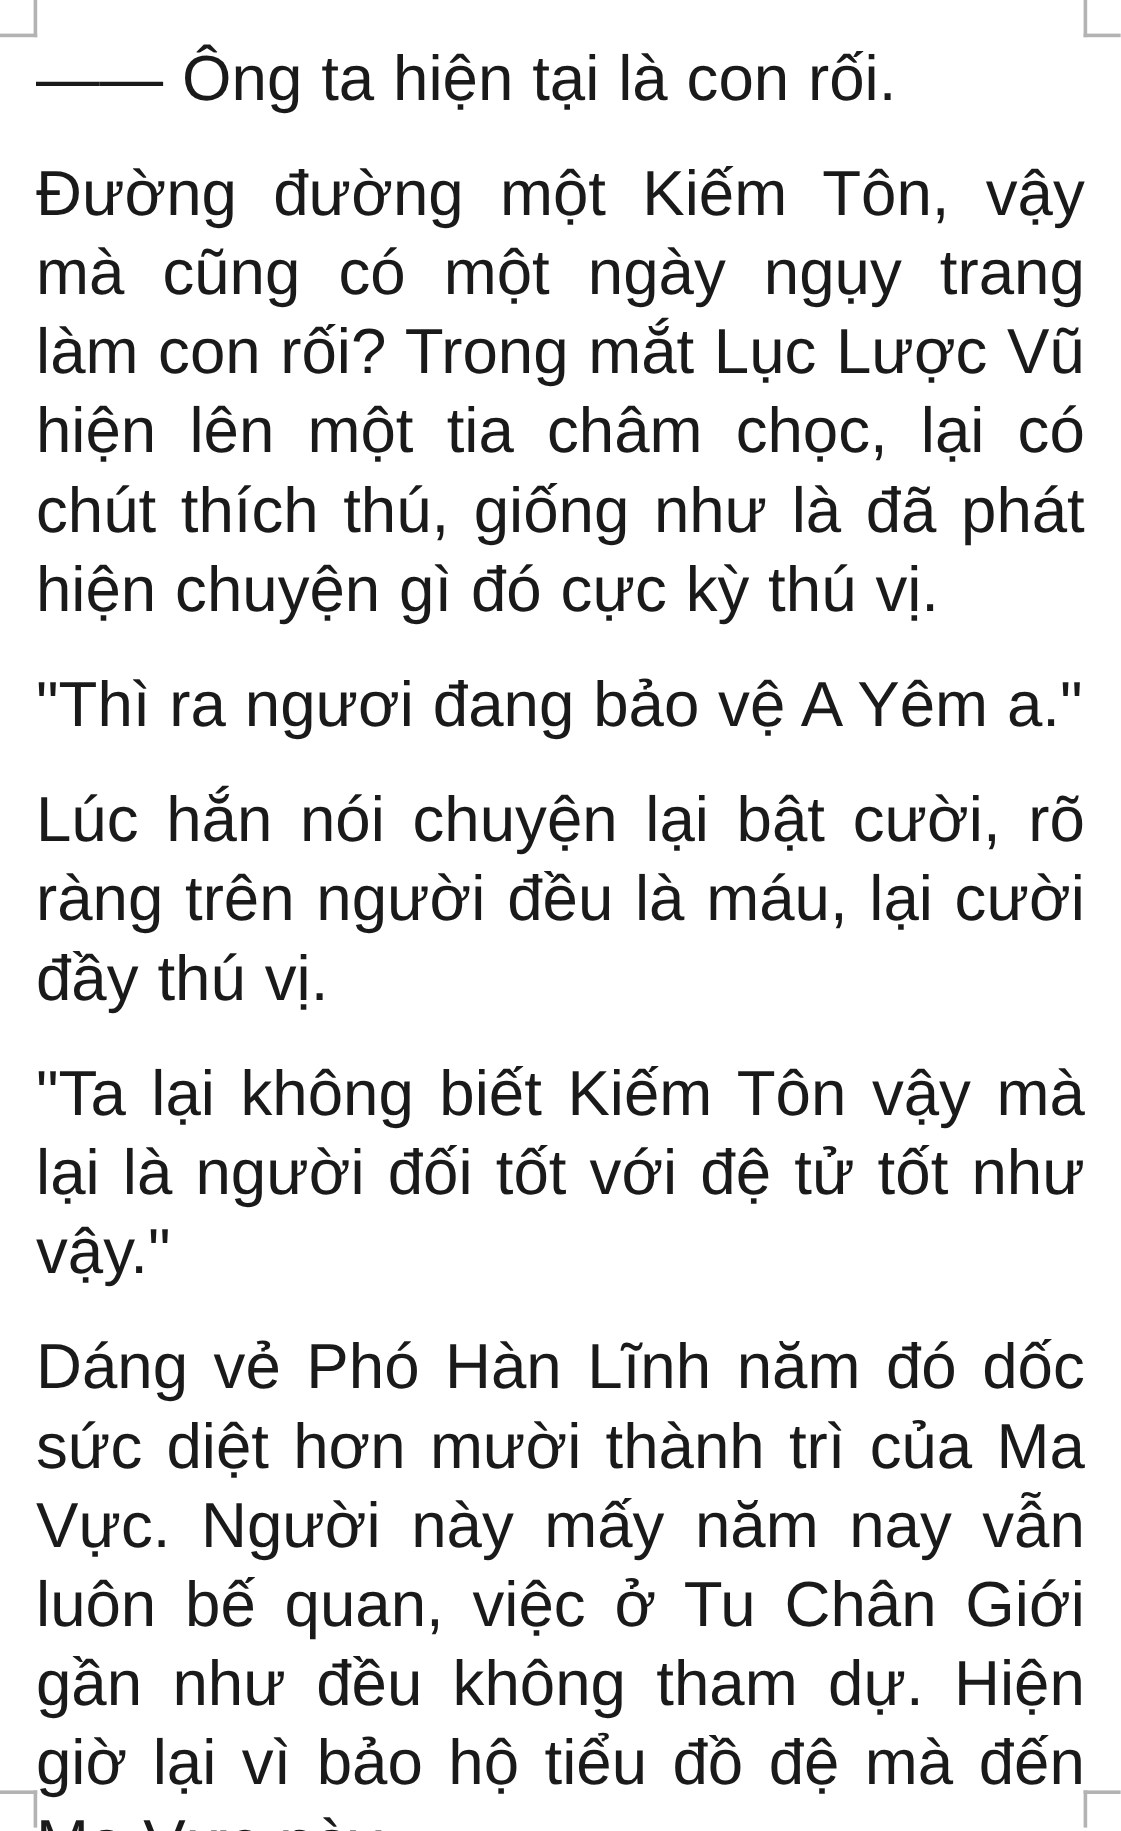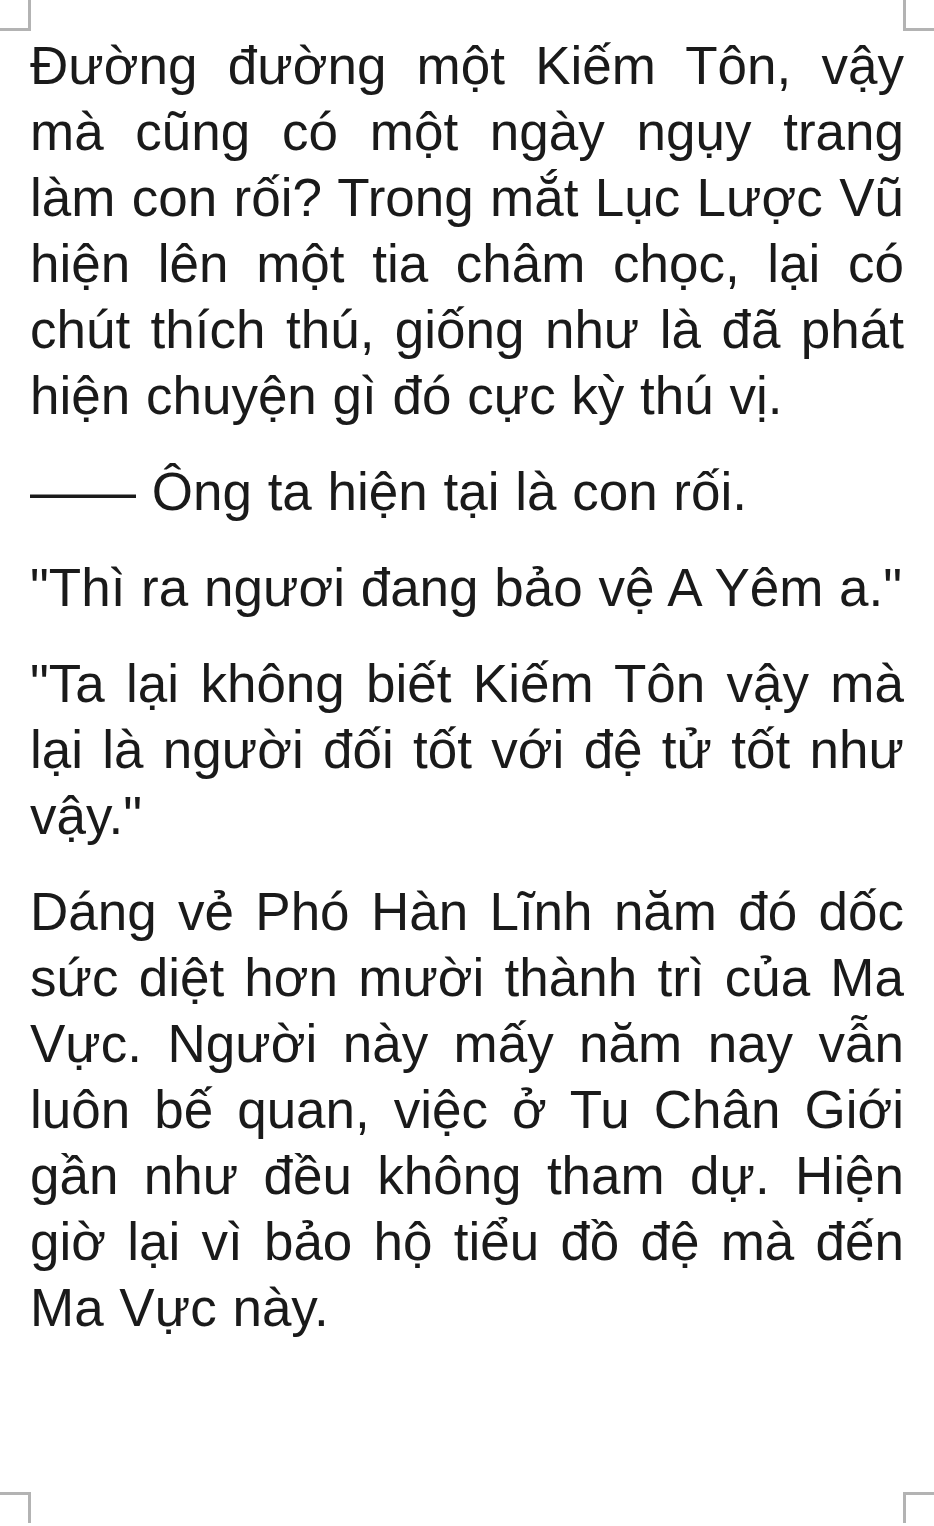--- a/index.html
+++ b/index.html
@@ -47,19 +47,20 @@
 </style>
 </head>
 <body>
 
 <div class="corner tl"></div>
 <div class="corner tr"></div>
 <div class="corner bl"></div>
 <div class="corner br"></div>
 
 <main class="page-content">
+  <p class="para">—— Ông ta hiện tại là con rối.</p>
   <p class="para">Đường đường một Kiếm Tôn, vậy mà cũng có một ngày ngụy trang làm con rối? Trong mắt Lục Lược Vũ hiện lên một tia châm chọc, lại có chút thích thú, giống như là đã phát hiện chuyện gì đó cực kỳ thú vị.</p>
-  <p class="para">—— Ông ta hiện tại là con rối.</p>
   <p class="para">"Thì ra ngươi đang bảo vệ A Yêm a."</p>
+  <p class="para">Lúc hắn nói chuyện lại bật cười, rõ ràng trên người đều là máu, lại cười đầy thú vị.</p>
   <p class="para">"Ta lại không biết Kiếm Tôn vậy mà lại là người đối tốt với đệ tử tốt như vậy."</p>
   <p class="para">Dáng vẻ Phó Hàn Lĩnh năm đó dốc sức diệt hơn mười thành trì của Ma Vực. Người này mấy năm nay vẫn luôn bế quan, việc ở Tu Chân Giới gần như đều không tham dự. Hiện giờ lại vì bảo hộ tiểu đồ đệ mà đến Ma Vực này.</p>
 
 </main>
 
 </body></html>

